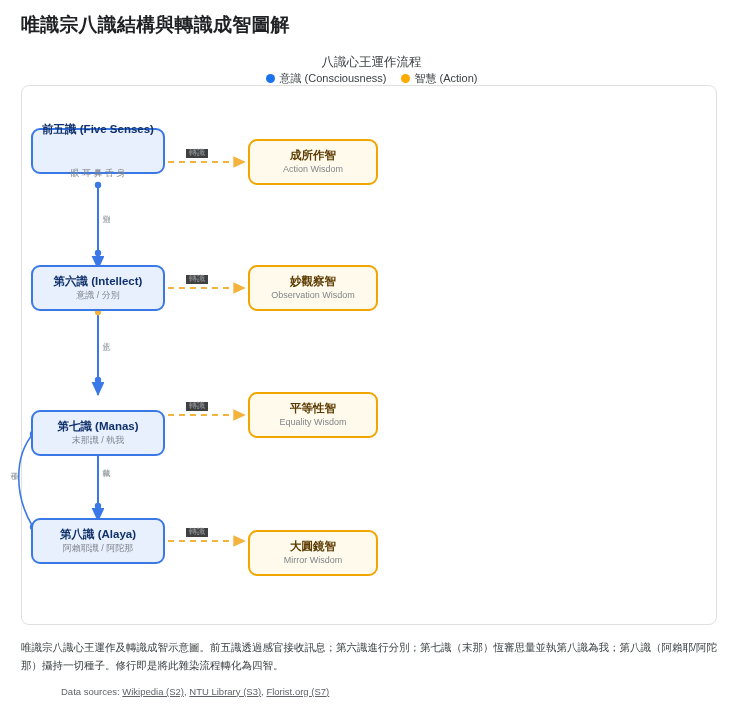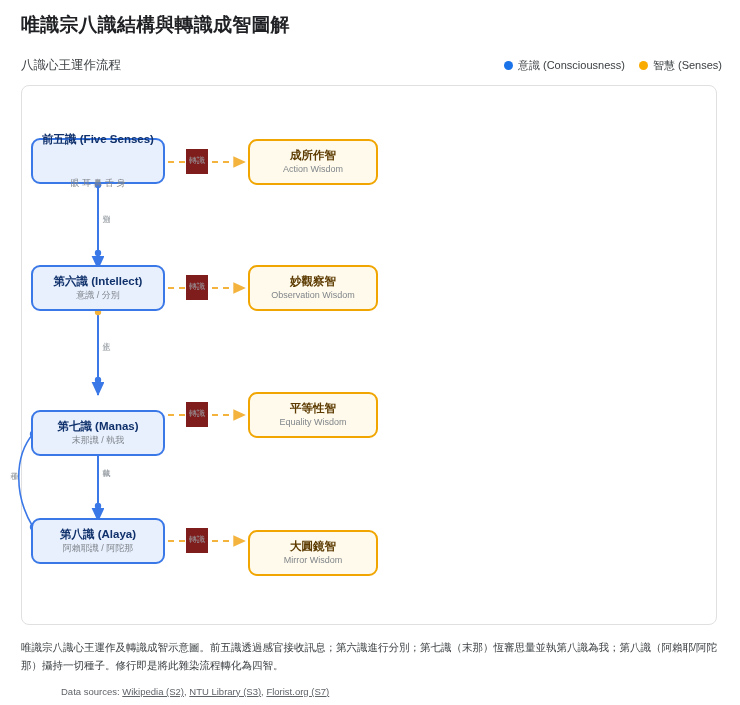--- a/index.html
+++ b/index.html
@@ -25,20 +25,21 @@
     padding: 12px 16px 0 21px;
     letter-spacing: 0.2px;
   }
 
   .subhead-row {
     display: flex;
     align-items: center;
     justify-content: space-between;
     padding: 16px 18px 0 21px;
     height: 22px;
+    flex-direction: column;
   }
   .subhead-title {
     font-size: 12.5px;
     color: #3c4043;
   }
   .legend {
     display: flex;
     align-items: center;
     gap: 14px;
     font-size: 11px;
@@ -120,22 +121,22 @@
     color: #80868b;
     line-height: 1.3;
     margin-top: 2px;
   }
 
   
   .edge-label-h {
     position: absolute;
     font-size: 8px;
     color: #9aa0a6;
-    background: #7f1d1d;
-    padding: 8px 3px;
+    background: #404040;
+    padding: 0 3px;
     white-space: nowrap;
     line-height: 1.1;
   }
   .edge-label-v {
     position: absolute;
     font-size: 8px;
     color: #9aa0a6;
     background: #ffffff;
     padding: 3px 0;
     line-height: 1.05;
@@ -175,21 +176,21 @@
 
 <div class="subhead-row">
   <div class="subhead-title">八識心王運作流程</div>
   <div class="legend">
     <div class="legend-item">
       <span class="legend-dot" style="background:#1a73e8"></span>
       <span class="legend-label">意識 (Consciousness)</span>
     </div>
     <div class="legend-item">
       <span class="legend-dot" style="background:#f9ab00"></span>
-      <span class="legend-label">智慧 (Senses)</span>
+      <span class="legend-label">智慧 (Action)</span>
     </div>
   </div>
 </div>
 
 <div class="diagram-card">
   <div class="diagram-canvas">
 
     <svg class="diagram-svg" viewBox="0 0 696 540">
       <defs>
         <marker id="arrowBlue" markerWidth="9" markerHeight="9" refX="6.5" refY="3.2" orient="auto">
@@ -231,21 +232,21 @@
         <line x1="146" y1="202" x2="223" y2="202" stroke="#f3b33d" stroke-width="1.8" stroke-dasharray="6 5" marker-end="url(#arrowOrange)"></line>
       </g>
       <g>
         <line x1="146" y1="329" x2="223" y2="329" stroke="#f3b33d" stroke-width="1.8" stroke-dasharray="6 5" marker-end="url(#arrowOrange)"></line>
       </g>
       <g>
         <line x1="146" y1="455" x2="223" y2="455" stroke="#f3b33d" stroke-width="1.8" stroke-dasharray="6 5" marker-end="url(#arrowOrange)"></line>
       </g>
     </svg>
 
-    <div class="node node-c" style="left:9px;  top:52px;gap:30px;">
+    <div class="node node-c" style="left:9px;  top:42px;gap:30px;">
       <div class="node-title">前五識 (Five Senses)</div>
       <div class="node-sub">眼 耳 鼻 舌 身</div>
     </div>
     <div class="node node-c" style="left:9px;  top:179px;">
       <div class="node-title">第六識 (Intellect)</div>
       <div class="node-sub">意識 / 分別</div>
     </div>
     <div class="node node-c" style="left:9px;  top:324px;">
       <div class="node-title">第七識 (Manas)</div>
       <div class="node-sub">末那識 / 執我</div>

